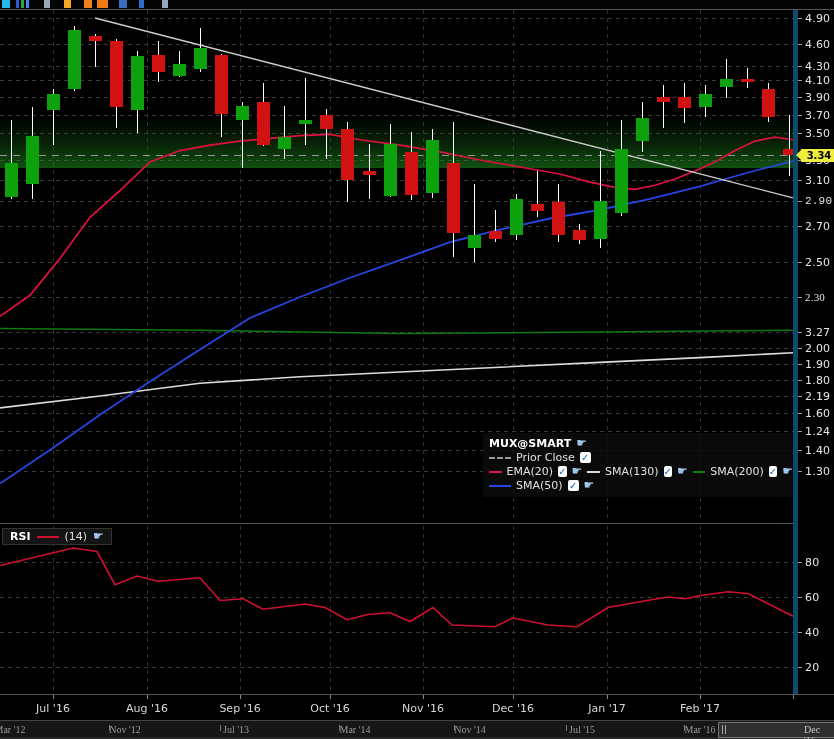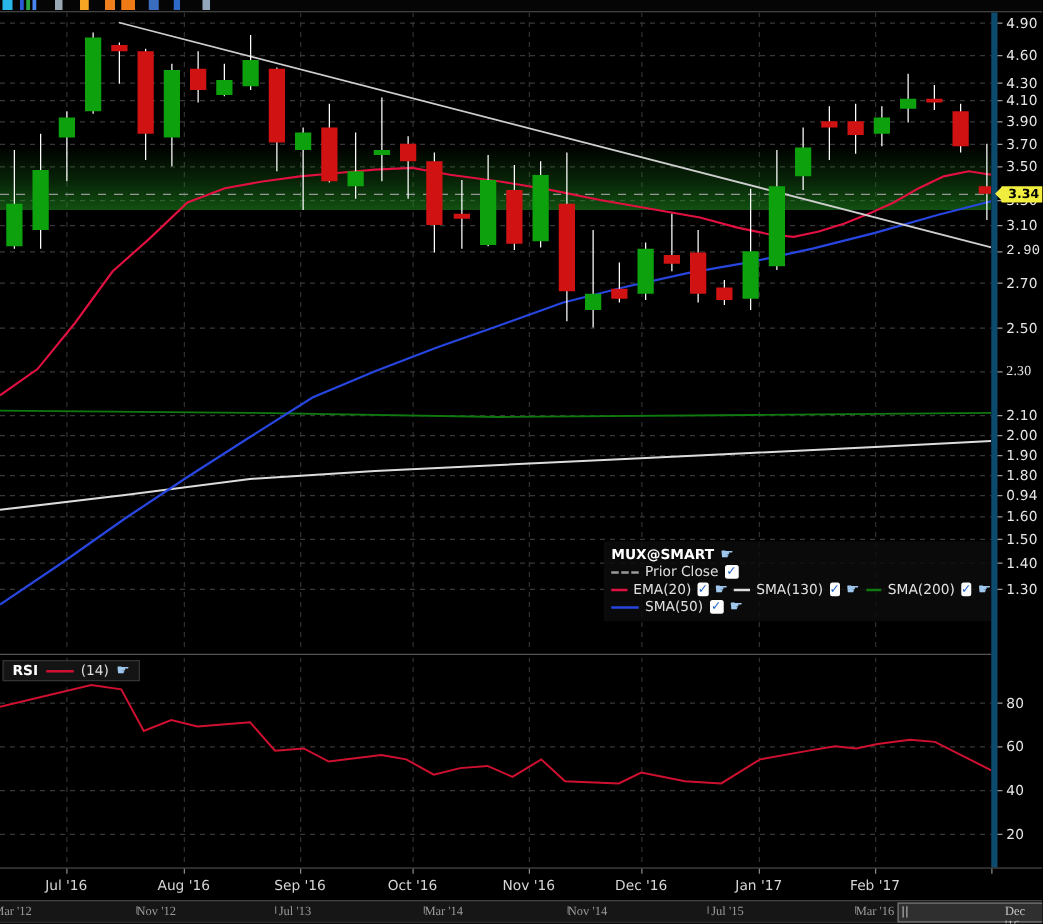--- a/index.html
+++ b/index.html
@@ -268,33 +268,33 @@
       <div class="plabel" style="top: 164px;">3.10</div>
       <div class="ptick" style="top: 191px;"></div>
       <div class="plabel" style="top: 185px; font-family: Liberation Mono, monospace;">2.90</div>
       <div class="ptick" style="top: 216px;"></div>
       <div class="plabel" style="top: 210px;">2.70</div>
       <div class="ptick" style="top: 252px;"></div>
       <div class="plabel" style="top: 246px;">2.50</div>
       <div class="ptick" style="top: 287px;"></div>
       <div class="plabel" style="top: 281px; font-family: Liberation Serif, serif;">2.30</div>
       <div class="ptick" style="top: 322px;"></div>
-      <div class="plabel" style="top: 316px;">2.10</div>
+      <div class="plabel" style="top: 316px;">3.27</div>
       <div class="ptick" style="top: 338px;"></div>
       <div class="plabel" style="top: 332px;">2.00</div>
       <div class="ptick" style="top: 354px;"></div>
       <div class="plabel" style="top: 348px;">1.90</div>
       <div class="ptick" style="top: 370px;"></div>
       <div class="plabel" style="top: 364px;">1.80</div>
       <div class="ptick" style="top: 386px;"></div>
-      <div class="plabel" style="top: 380px;">0.94</div>
+      <div class="plabel" style="top: 380px;">2.19</div>
       <div class="ptick" style="top: 403px;"></div>
       <div class="plabel" style="top: 397px;">1.60</div>
       <div class="ptick" style="top: 421px;"></div>
-      <div class="plabel" style="top: 415px;">1.50</div>
+      <div class="plabel" style="top: 415px;">1.24</div>
       <div class="ptick" style="top: 440px;"></div>
       <div class="plabel" style="top: 434px;">1.40</div>
       <div class="ptick" style="top: 461px;"></div>
       <div class="plabel" style="top: 455px;">1.30</div>
       <div class="ptick" style="top: 552px;"></div>
       <div class="plabel" style="top: 546px;">80</div>
       <div class="ptick" style="top: 587px;"></div>
       <div class="plabel" style="top: 581px;">60</div>
       <div class="ptick" style="top: 622px;"></div>
       <div class="plabel" style="top: 616px;">40</div>

